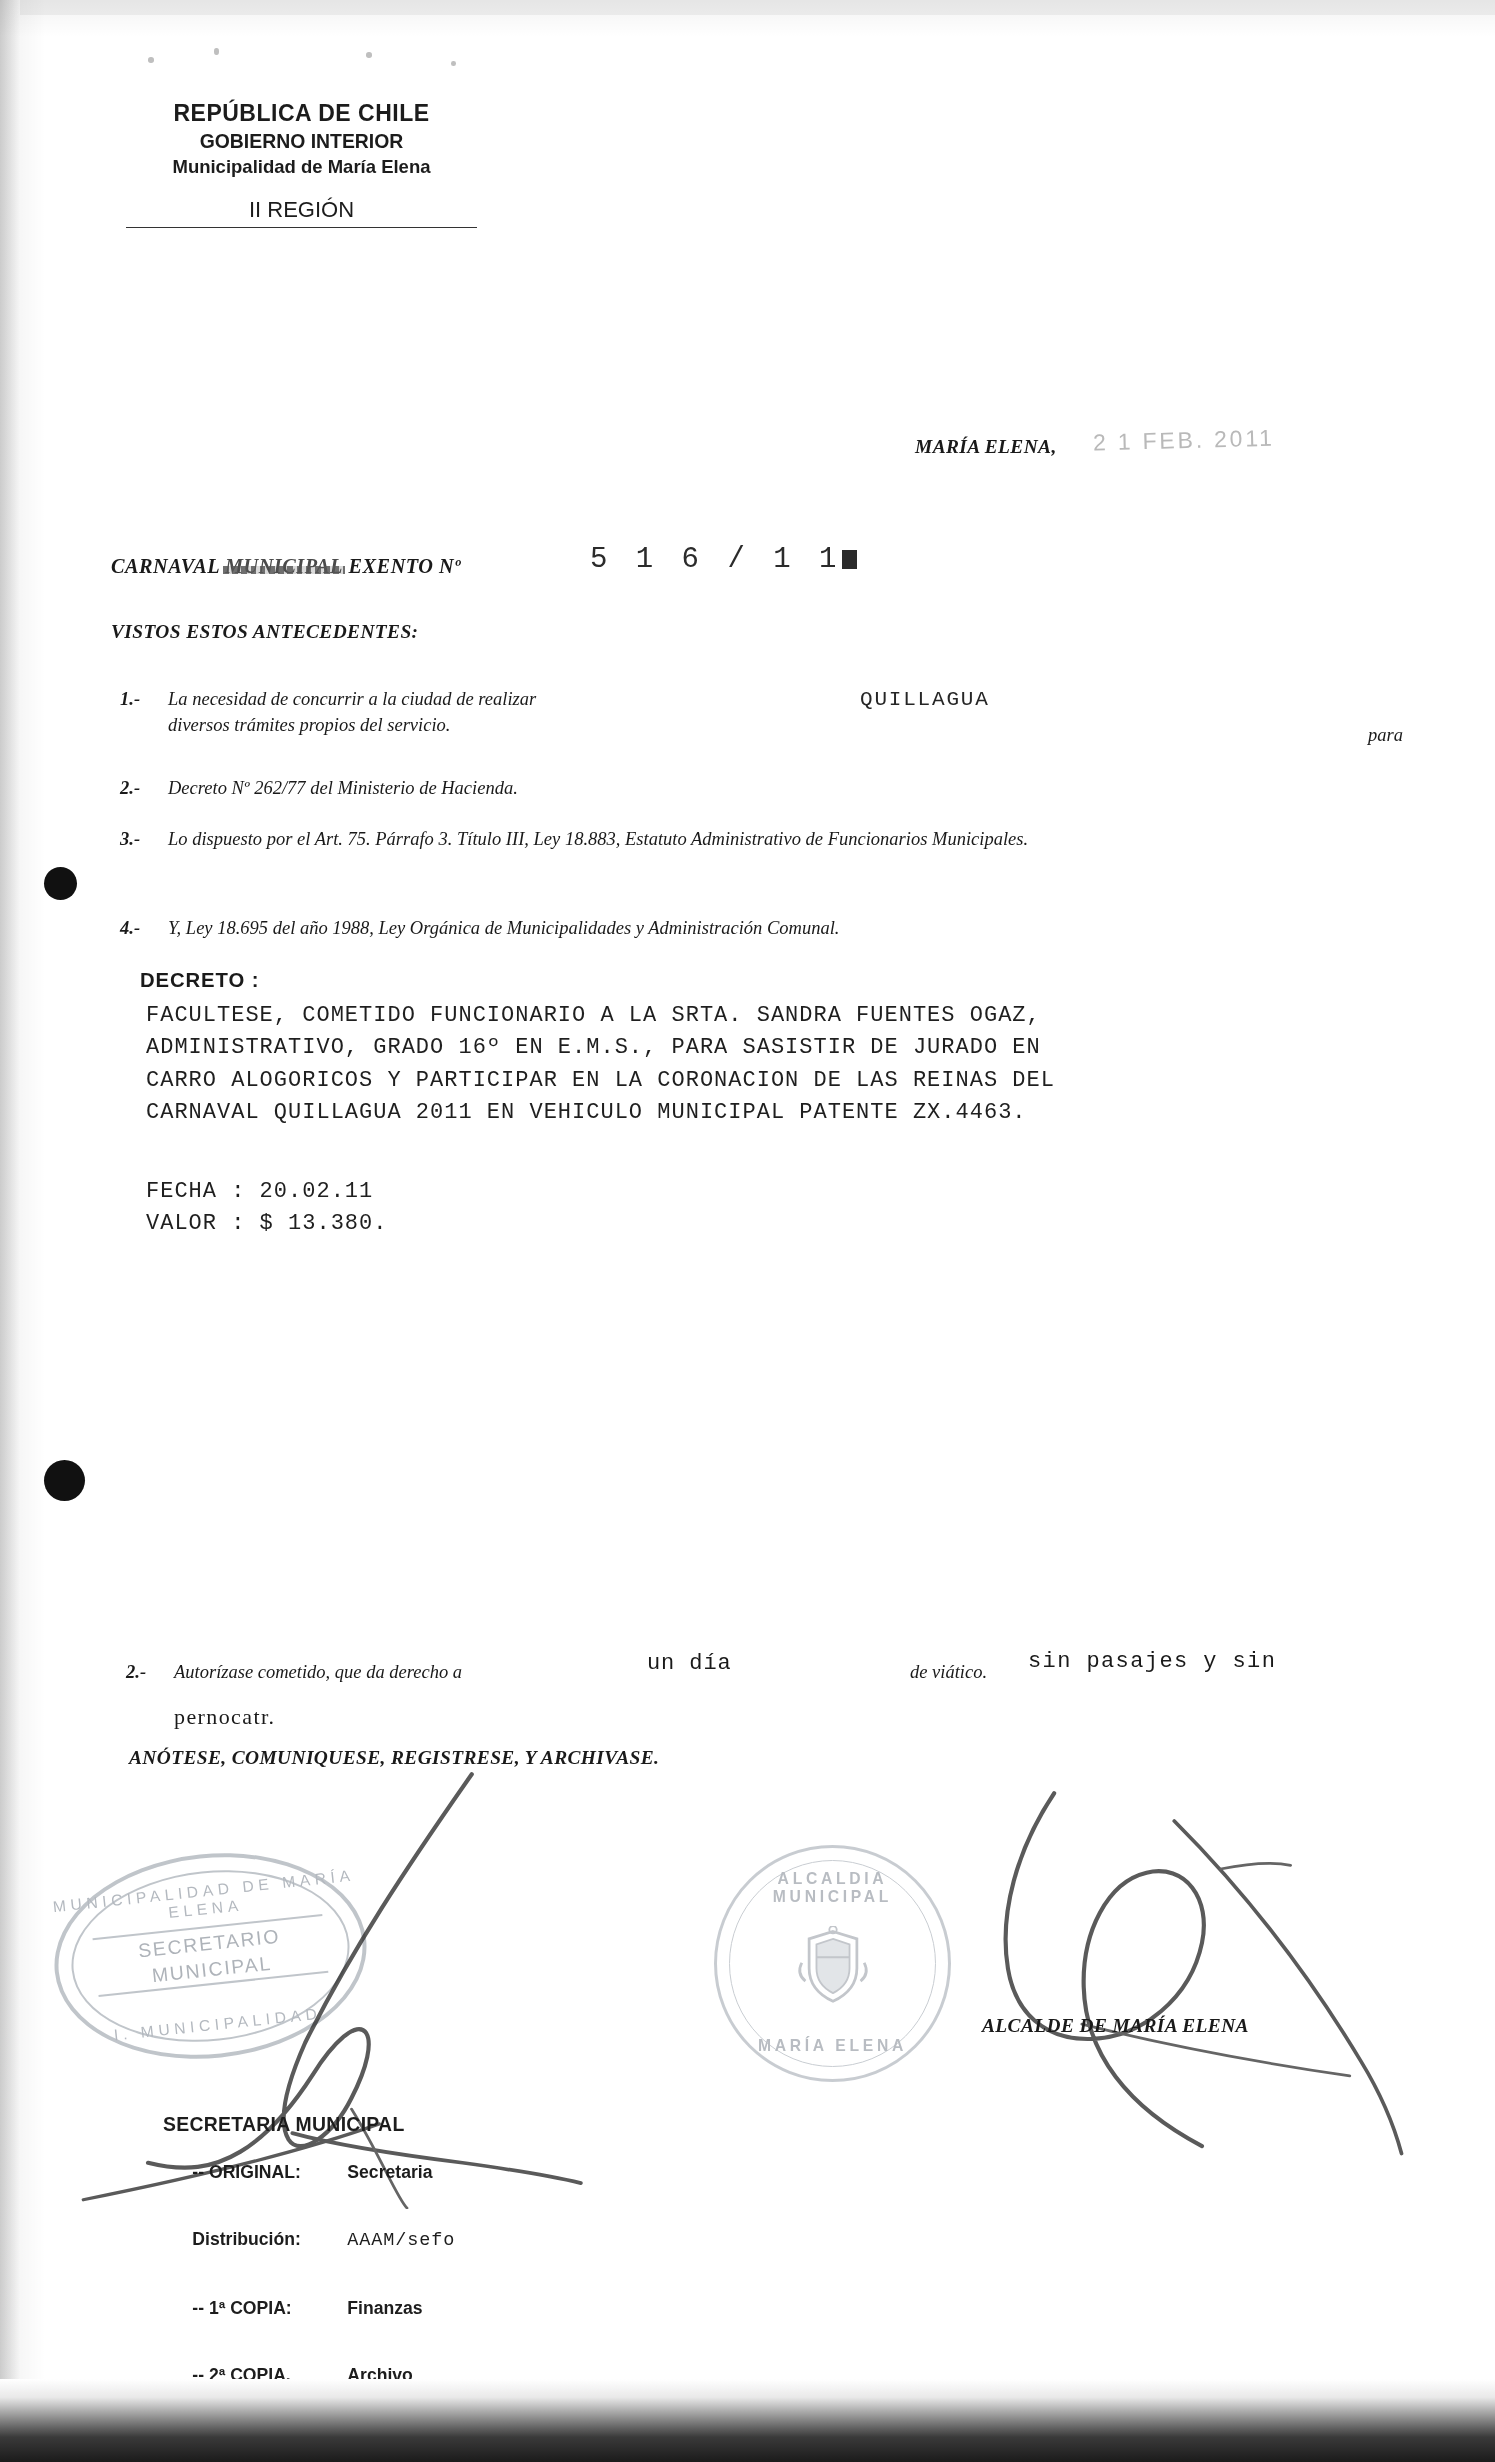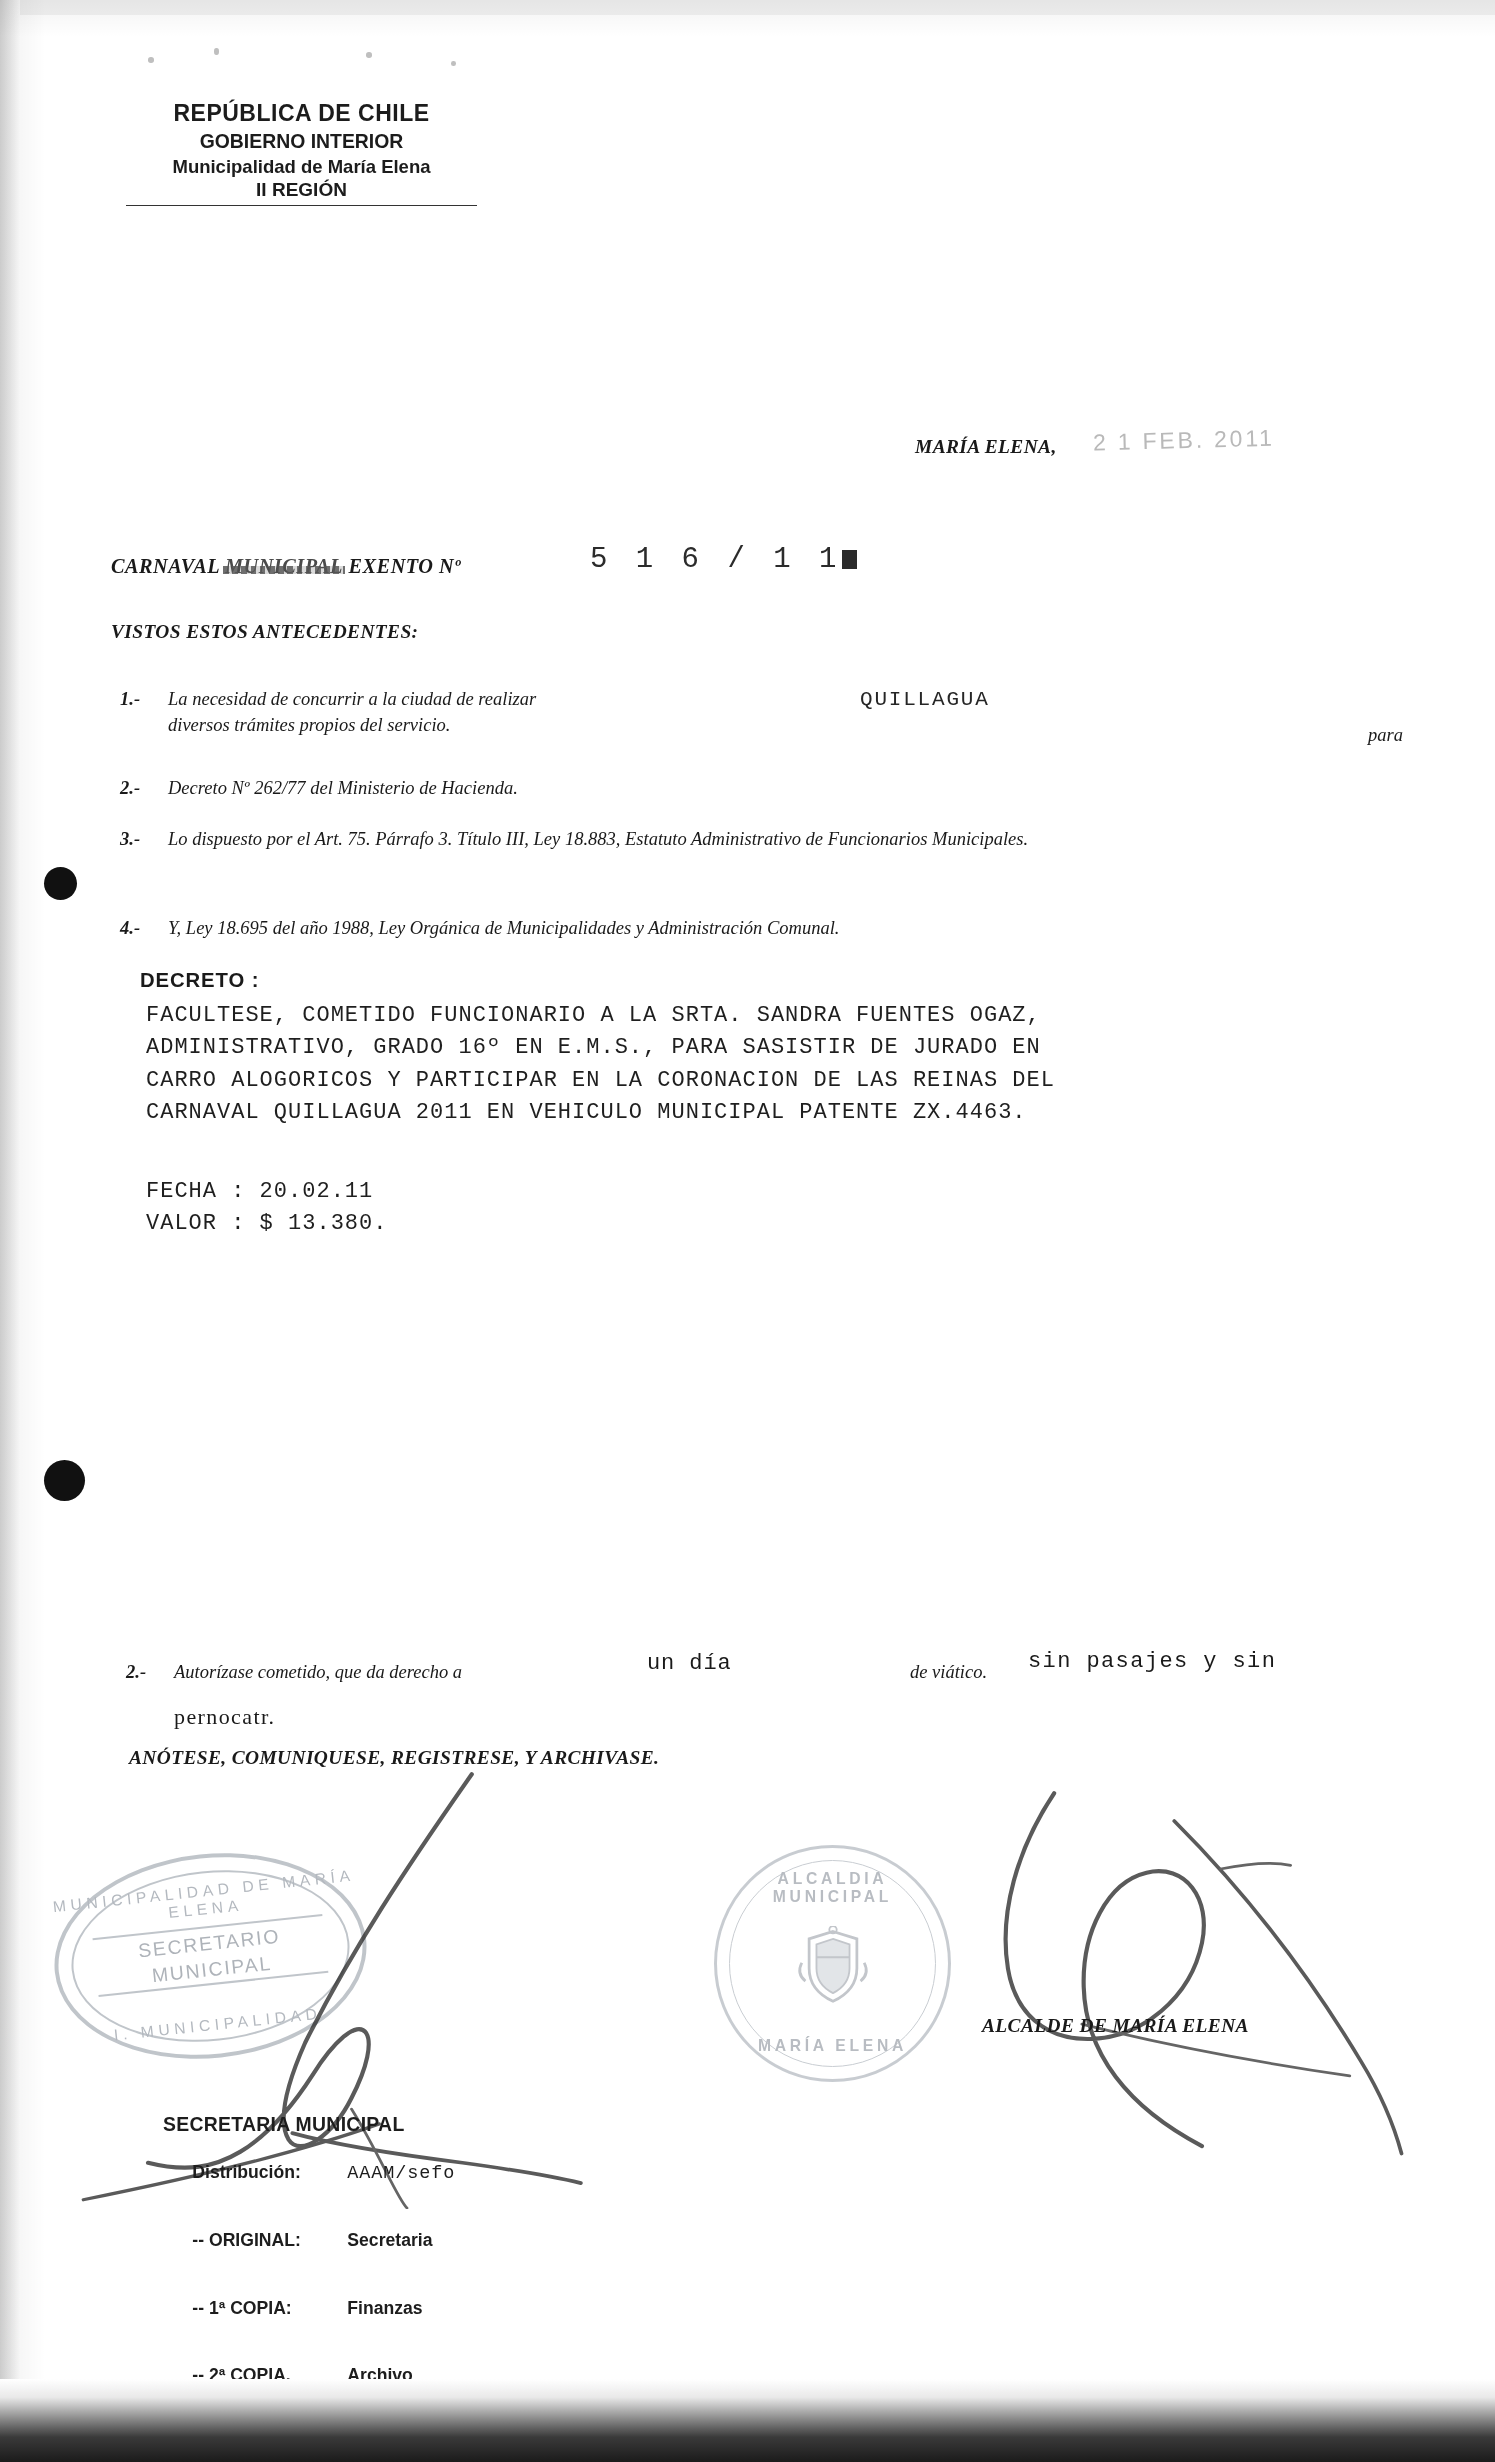--- a/index.html
+++ b/index.html
@@ -66,23 +66,23 @@
     font-size: 19.4px;
     font-weight: bold;
     margin-top: 2.8px;
   }
   .letterhead .l3 {
     font-size: 18.5px;
     font-weight: bold;
     margin-top: 2.8px;
   }
   .letterhead .l4 {
-    font-size: 19px;
-    font-weight: bold;
-    margin-top: 1px;
+    font-size: 22px;
+    font-weight: normal;
+    margin-top: 19px;
   }
   .letterhead .rule {
     margin-top: 4.6px;
     border-bottom: 1.8px solid #333;
     width: 351px;
     margin-left: auto;
     margin-right: auto;
   }
 
   
@@ -530,24 +530,24 @@
     <path d="M250 40 C320 110 392 200 452 300 C474 336 488 370 496 400" fill="none" stroke="#2c2c2c" stroke-width="4" stroke-linecap="round"></path>
     <path d="M300 92 C330 86 356 84 376 88" fill="none" stroke="#3a3a3a" stroke-width="3" stroke-linecap="round"></path>
     <path d="M150 260 C230 280 330 300 440 316" fill="none" stroke="#3a3a3a" stroke-width="3" stroke-linecap="round"></path>
   </svg>
 
   <div class="alcalde-label">ALCALDE DE MARÍA ELENA</div>
 
   <div class="dist">
     <div class="t1">SECRETARIA MUNICIPAL</div>
     <div class="row">
-      <span class="lbl">Distribución:</span><span class="hand">AAAM/sefo</span>
+      <span class="lbl">-- ORIGINAL:</span><span>Secretaria</span>
     </div>
     <div class="row">
-      <span class="lbl">-- ORIGINAL:</span><span>Secretaria</span>
+      <span class="lbl">Distribución:</span><span class="hand">AAAM/sefo</span>
     </div>
     <div class="row">
       <span class="lbl">-- 1ª COPIA:</span><span>Finanzas</span>
     </div>
     <div class="row">
       <span class="lbl">-- 2ª COPIA.</span><span>Archivo</span>
     </div>
   </div>
 
   <div class="edge-bottom-dark"></div>

